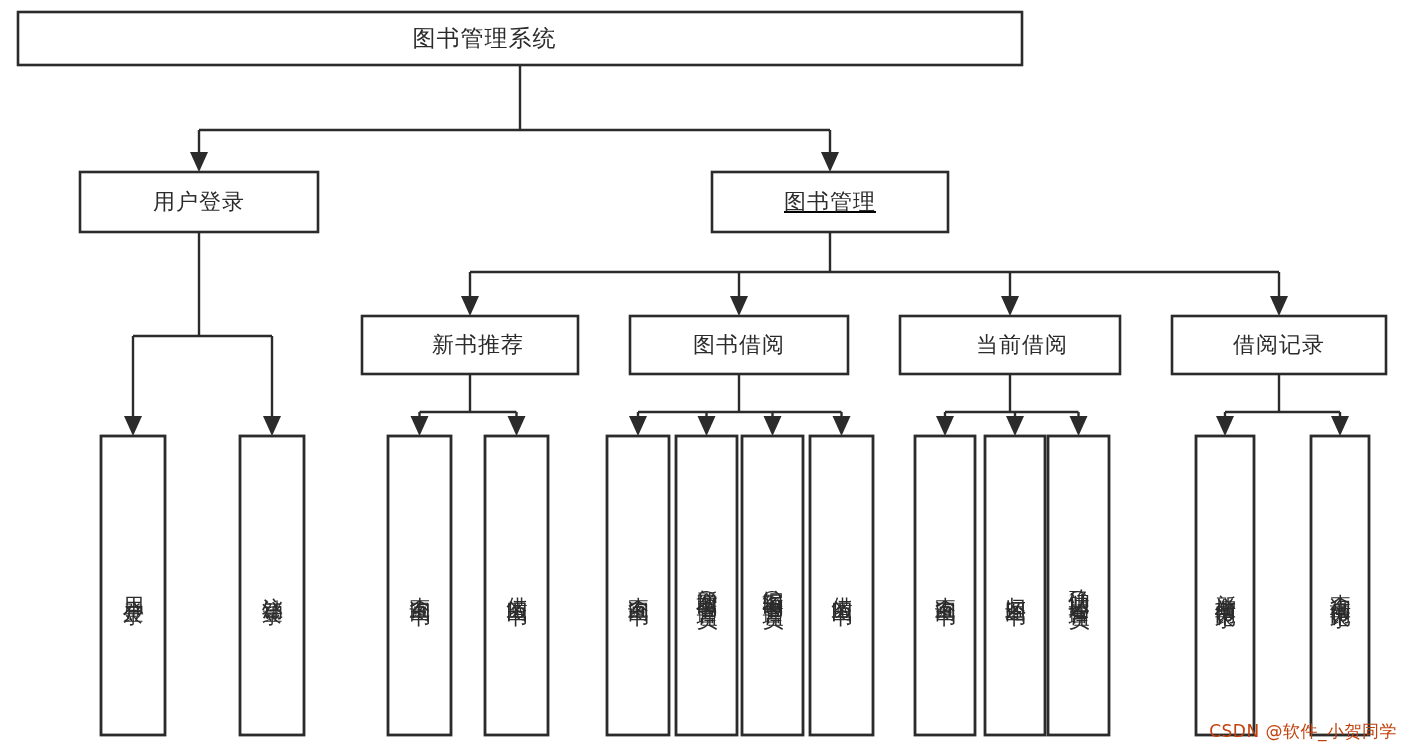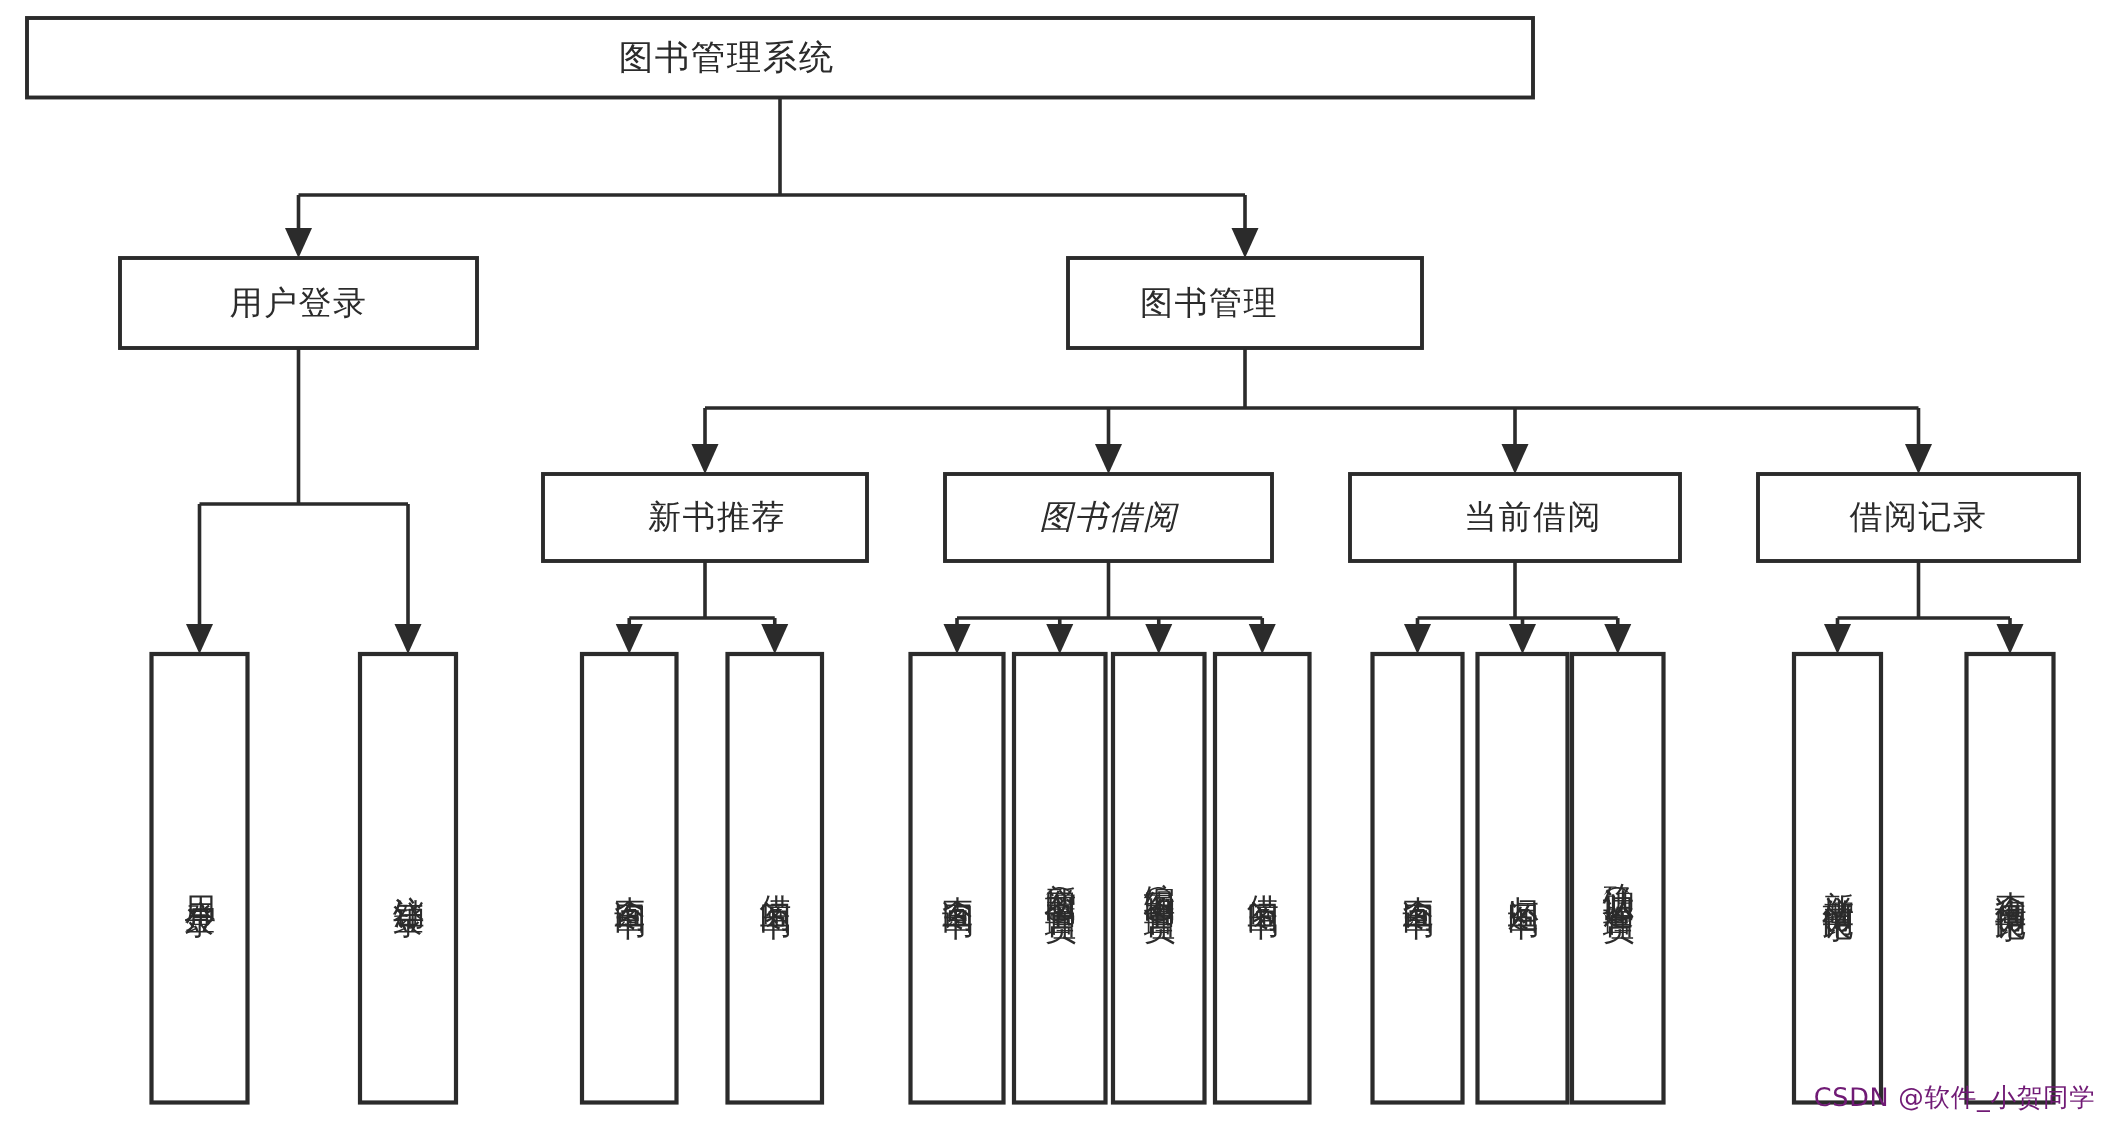--- a/index.html
+++ b/index.html
@@ -78,21 +78,21 @@
     white-space: nowrap;
   }
   .htext-cell.root span {
     font-size: 23px;
   }
   #watermark {
     position: absolute;
     right: 8px;
     bottom: 4px;
     font-size: 17px;
-    color: #701a75;
+    color: #c2410c;
     font-family: "DejaVu Sans", "Liberation Sans", sans-serif;
     white-space: nowrap;
     letter-spacing: 0.5px;
   }
 </style>
 </head>
 <body>
 
 <div id="diagram-root">
 
@@ -175,27 +175,27 @@
       </g>
   </svg>
 
   <div id="labels">
       <div class="htext-cell root" style="left: 18px; top: 12px; width: 933px; height: 53px;">
         <span>图书管理系统</span>
       </div>
       <div class="htext-cell" style="left: 80px; top: 172px; width: 238px; height: 60px;">
         <span>用户登录</span>
       </div>
-      <div class="htext-cell" style="left: 688px; top: 172px; width: 236px; height: 60px;">
+      <div class="htext-cell" style="left: 712px; top: 172px; width: 236px; height: 60px; text-decoration: underline;">
         <span>图书管理</span>
       </div>
       <div class="htext-cell" style="left: 362px; top: 316px; width: 232px; height: 58px;">
         <span>新书推荐</span>
       </div>
-      <div class="htext-cell" style="left: 630px; top: 316px; width: 218px; height: 58px; font-style: italic;">
+      <div class="htext-cell" style="left: 630px; top: 316px; width: 218px; height: 58px;">
         <span>图书借阅</span>
       </div>
       <div class="htext-cell" style="left: 900px; top: 316px; width: 244px; height: 58px;">
         <span>当前借阅</span>
       </div>
       <div class="htext-cell" style="left: 1172px; top: 316px; width: 214px; height: 58px; text-align: right;">
         <span>借阅记录</span>
       </div>
       <div class="vtext-cell" style="left: 101px; top: 436px; width: 64px; height: 299px;">
         <span>用户登录</span>

